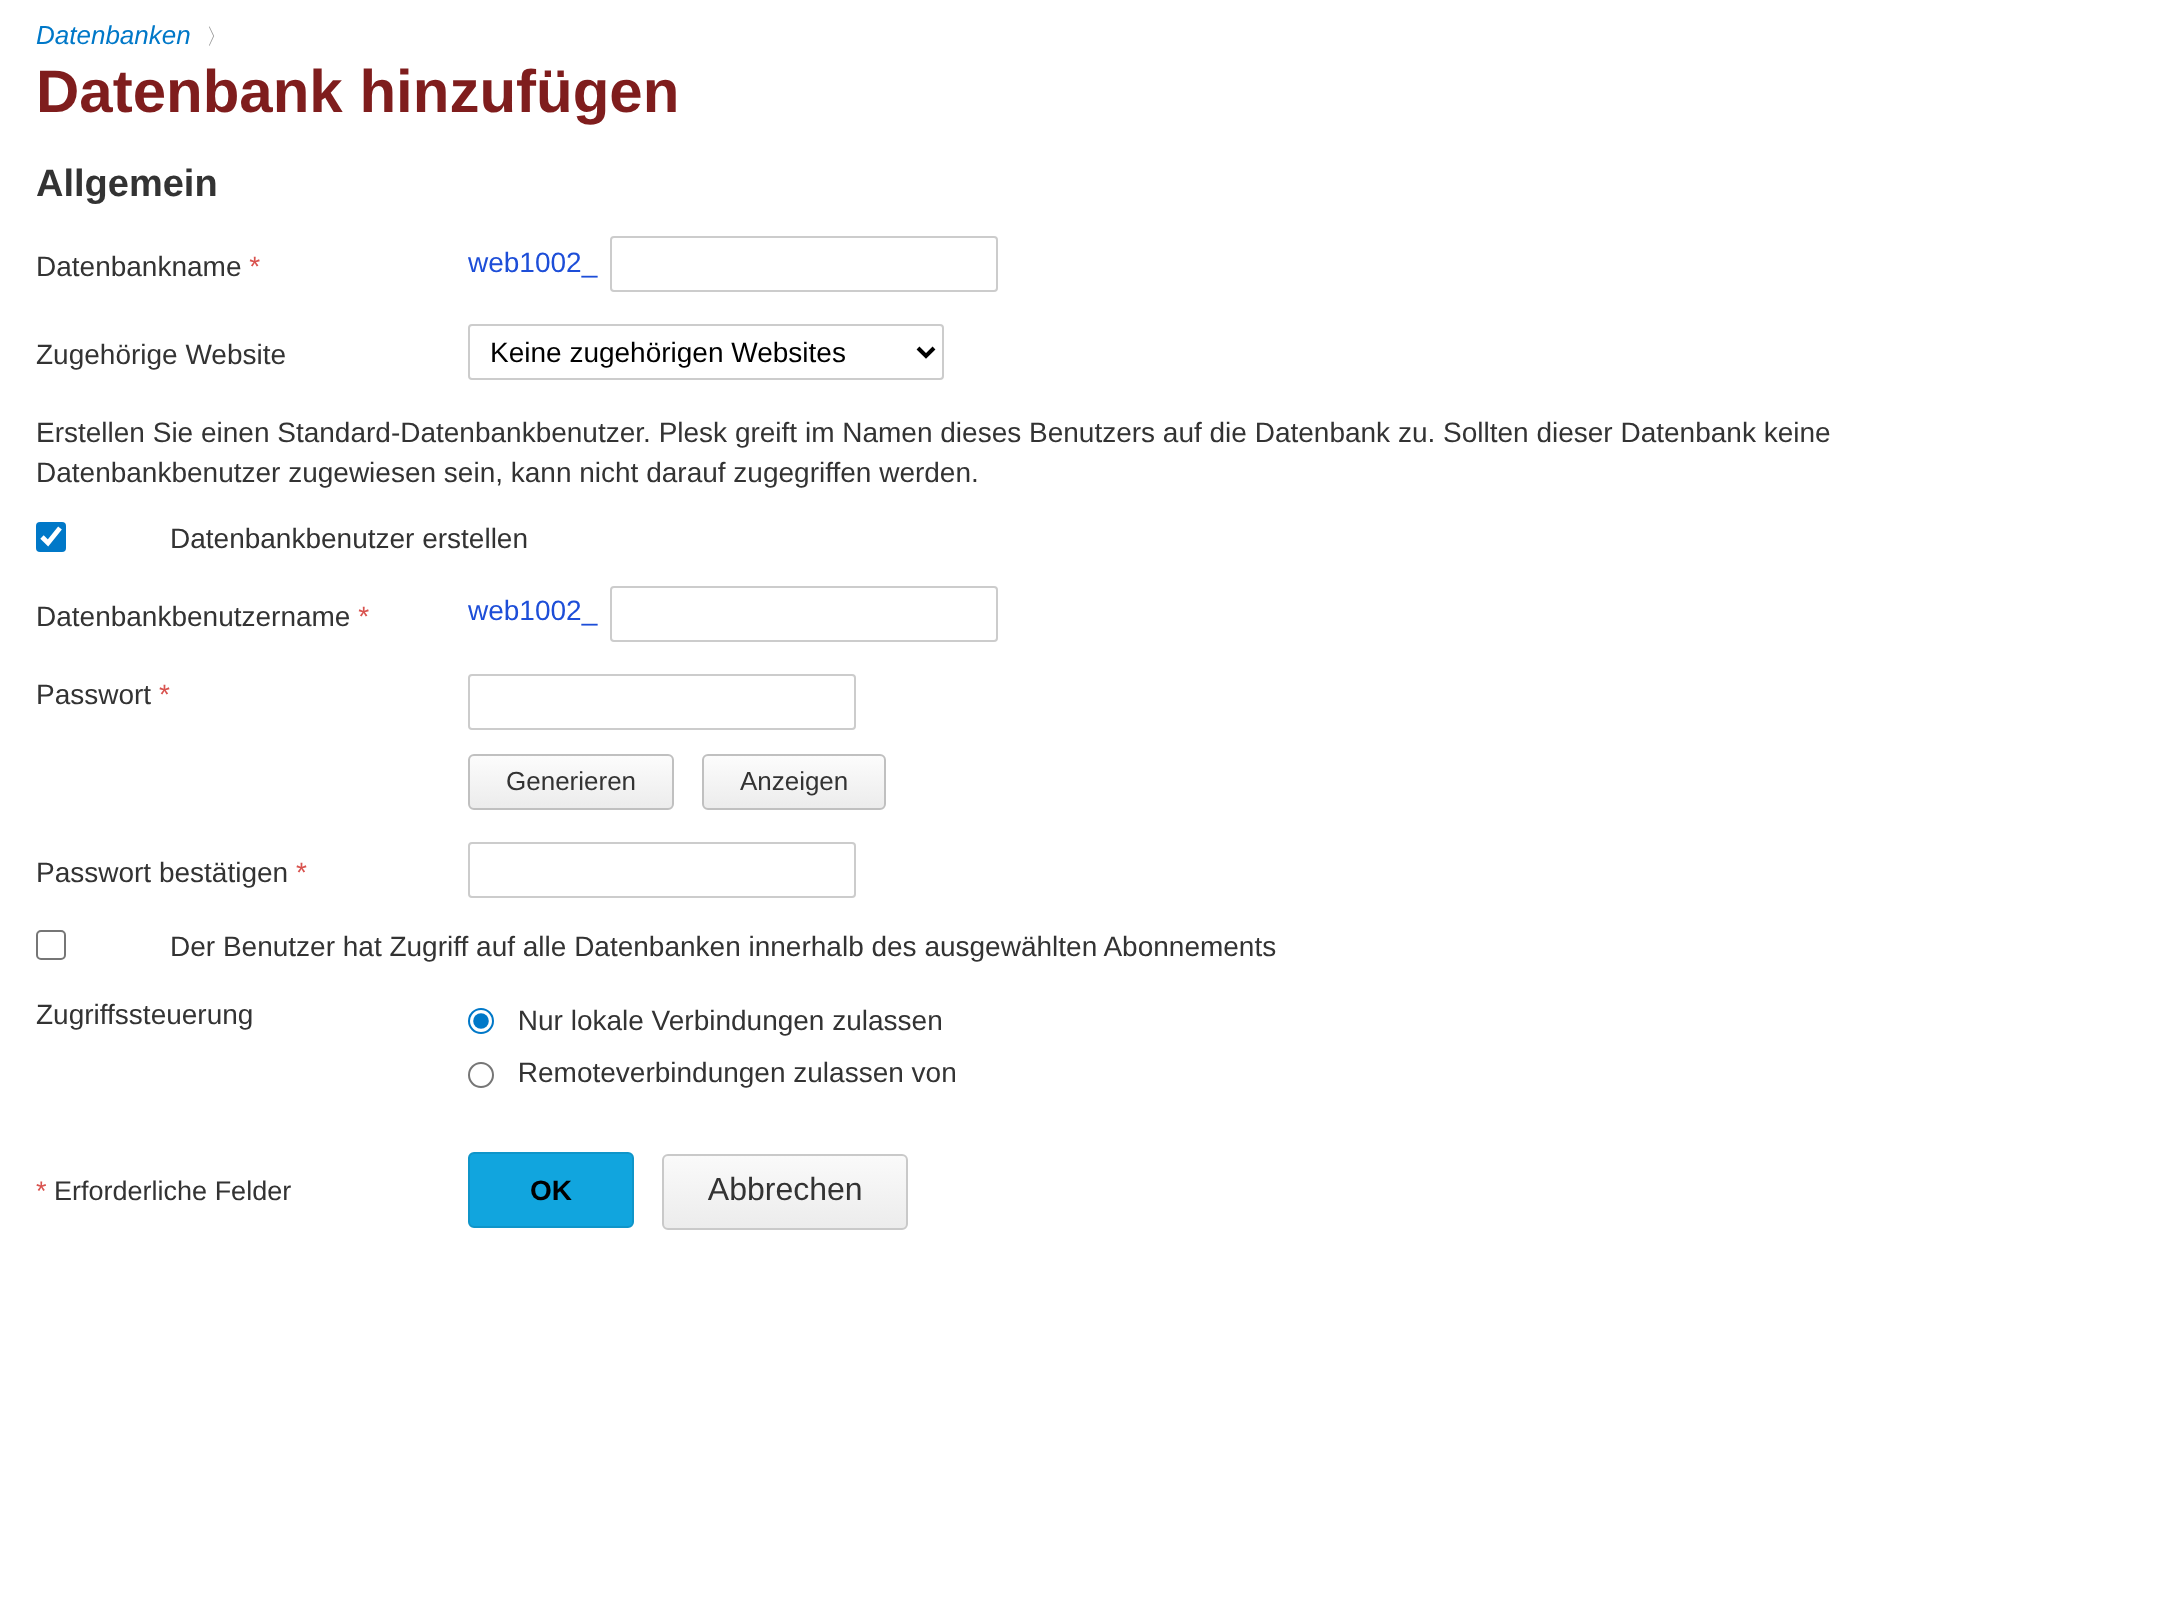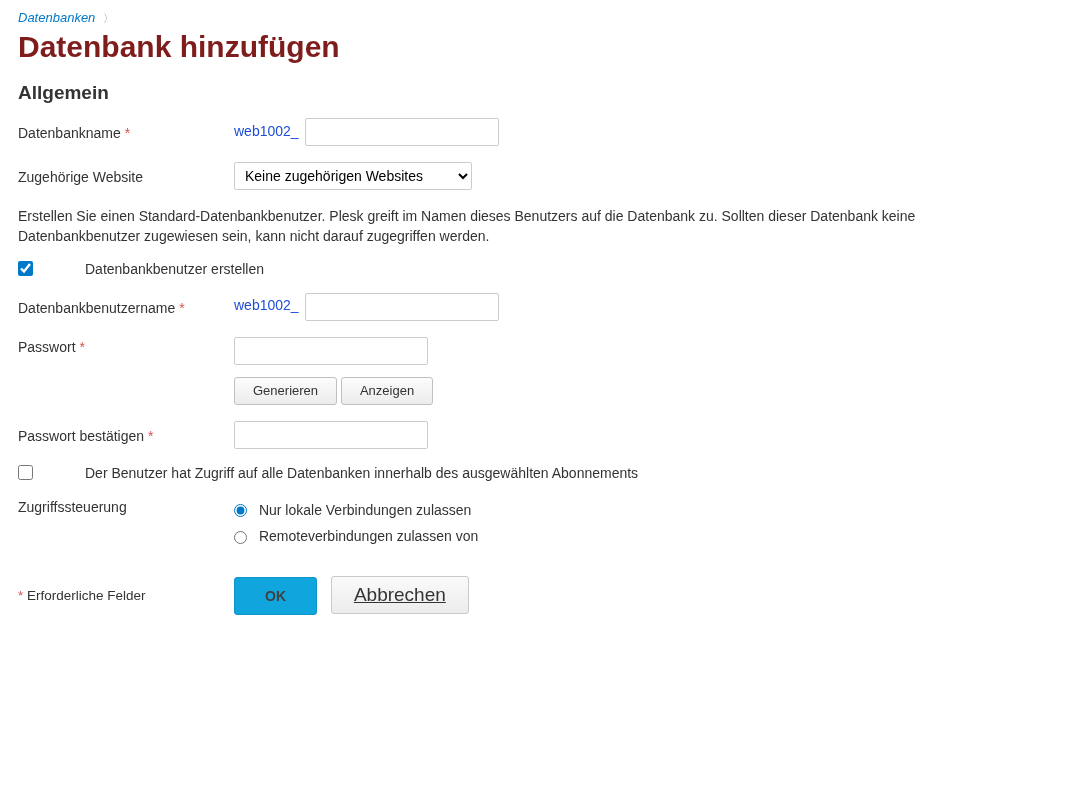--- a/index.html
+++ b/index.html
@@ -102,43 +102,42 @@
     height: 28px;
     padding: 0 18px;
     border: 1px solid #c0c0c0;
     background: linear-gradient(#fcfcfc, #ececec);
     border-radius: 3px;
     font-size: 13px;
     color: #333;
     cursor: pointer;
     vertical-align: middle;
   }
-  .btn + .btn { }
+  .btn + .btn { margin-left: 10px; }
   .btn-primary {
     height: 38px;
     padding: 0 30px;
     background: #11a5de;
     border: 1px solid #0f95c9;
-    color: #404040;
+    color: #000000;
     font-size: 14px;
     font-weight: 600;
     border-radius: 3px;
     cursor: pointer;
   }
   .btn-cancel {
     height: 38px;
     padding: 0 22px;
     background: linear-gradient(#fafafa, #ececec);
     border: 1px solid #c9c9c9;
     color: #333;
-    font-size: 19px;
+    font-size: 16px;
     border-radius: 3px;
     cursor: pointer;
     margin-left: 10px;
-    text-decoration: underline;
   }
   .radio-group { line-height: 1.9; }
   .radio-group label { display: block; }
   .radio-group input {
     margin: 0 8px 0 0;
     vertical-align: middle;
     accent-color: #0078c8;
   }
   input[type="checkbox"] { accent-color: #0078c8; width:15px; height:15px; }
   .footer-row {

